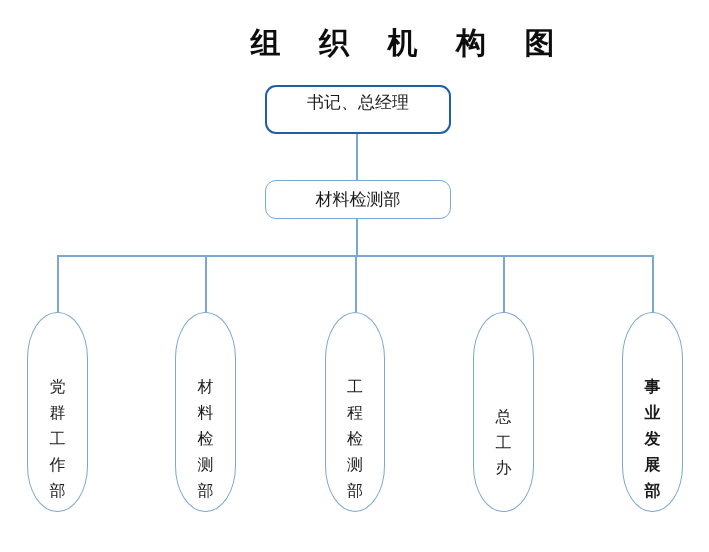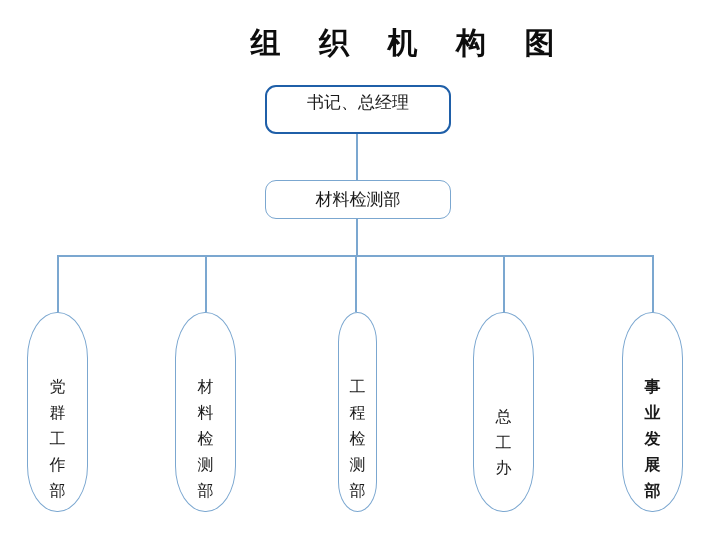--- a/index.html
+++ b/index.html
@@ -129,21 +129,21 @@
   <div class="line line-v" style="left:652px; top:255px; height:57px;"></div>
 
   <div class="node node-dept" style="left:27px; top:312px; width:61px; height:200px;">
     <span class="node-label">党群工作部</span>
   </div>
 
   <div class="node node-dept" style="left:175px; top:312px; width:61px; height:200px;">
     <span class="node-label">材料检测部</span>
   </div>
 
-  <div class="node node-dept" style="left:338px; top:312px; width:39px; height:200px;">
+  <div class="node node-dept" style="left:325px; top:312px; width:60px; height:200px;">
     <span class="node-label">工程检测部</span>
   </div>
 
   <div class="node node-dept" style="left:473px; top:312px; width:61px; height:200px;align-items:center;">
     <span class="node-label">总工办</span>
   </div>
 
   <div class="node node-dept" style="left:622px; top:312px; width:61px; height:200px;font-weight:bold;">
     <span class="node-label">事业发展部</span>
   </div>

